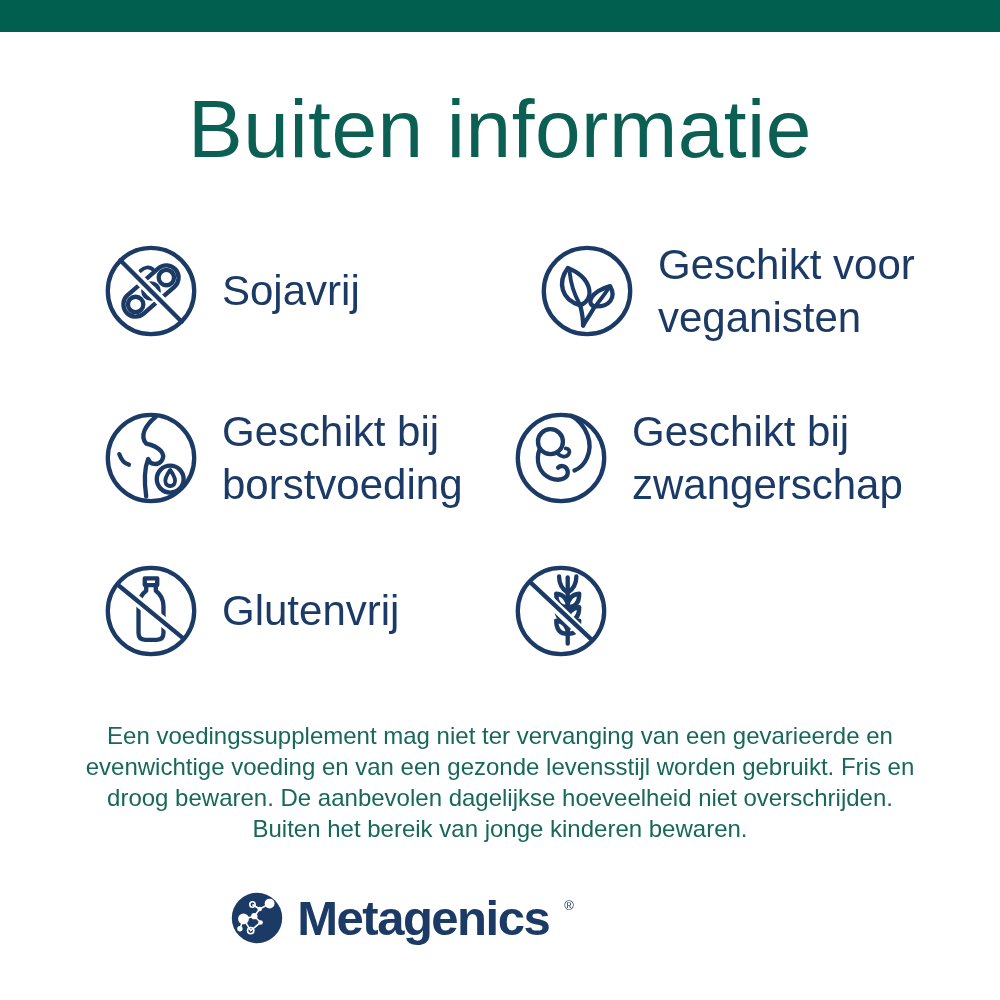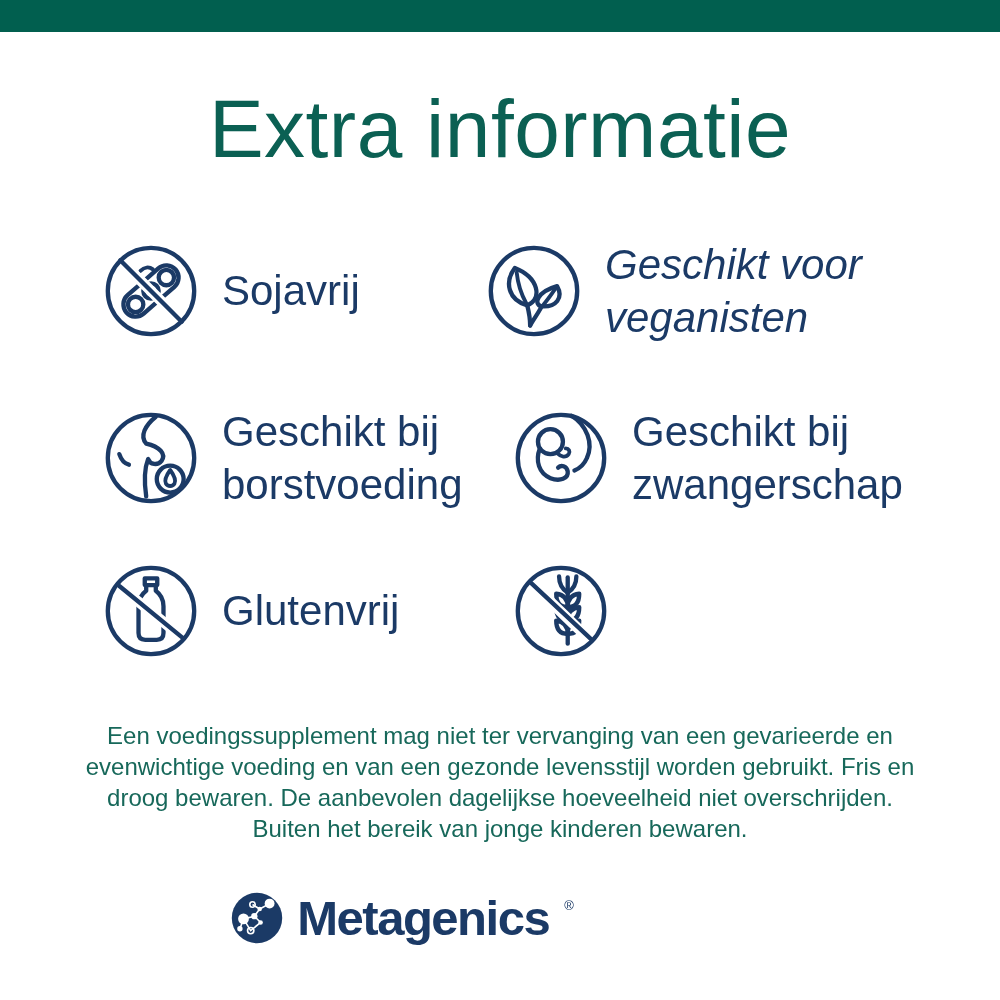--- a/index.html
+++ b/index.html
@@ -32,21 +32,21 @@
     display:flex;align-items:center;gap:23px;
     color:var(--navy);
   }
   .feature svg{width:96px;height:96px;flex:0 0 96px;display:block;}
   .feature .label{
     font-size:42px;line-height:1.27;
     white-space:pre-line;
     color:var(--navy);
   }
   .pos-r1c1{left:103px;top:243px;}
-  .pos-r1c2{left:486px;top:238px;font-style:italic;}
+  .pos-r1c2{left:539px;top:238px;}
   .pos-r2c1{left:103px;top:405px;}
   .pos-r2c2{left:513px;top:405px;}
   .pos-r3c1{left:103px;top:563px;}
   .pos-r3c2{left:513px;top:563px;}
   .disclaimer{
     position:absolute;top:720px;left:50px;width:900px;
     text-align:center;
     font-size:24px;line-height:31px;
     color:var(--disclaimer-teal);
     white-space:pre-line;
@@ -64,21 +64,21 @@
     font-size:13px;font-weight:400;color:var(--logo-navy);
     align-self:flex-start;margin-top:10px;margin-left:2px;
   }
   .icon{color:var(--navy);}
 </style>
 </head>
 <body>
 
 <div class="header-bar"></div>
 
-<h1 class="page-title">Extra informatie</h1>
+<h1 class="page-title">Buiten informatie</h1>
 
 <div class="feature pos-r1c1">
   <svg class="icon" viewBox="0 0 100 100" aria-hidden="true">
     <g fill="none" stroke="currentColor" stroke-width="4.5" stroke-linecap="round" stroke-linejoin="round">
       <path d="M34,64 L50,50 L66,36" stroke-width="30"></path>
       <path d="M34,64 L50,50 L66,36" stroke="#fff" stroke-width="21"></path>
       <circle cx="34" cy="64" r="8" fill="#fff"></circle>
       <circle cx="50" cy="50" r="8" fill="#fff"></circle>
       <circle cx="66" cy="36" r="8" fill="#fff"></circle>
       <path d="M39,29 C43,25 48,24.5 52,27.5" stroke-width="4"></path>

